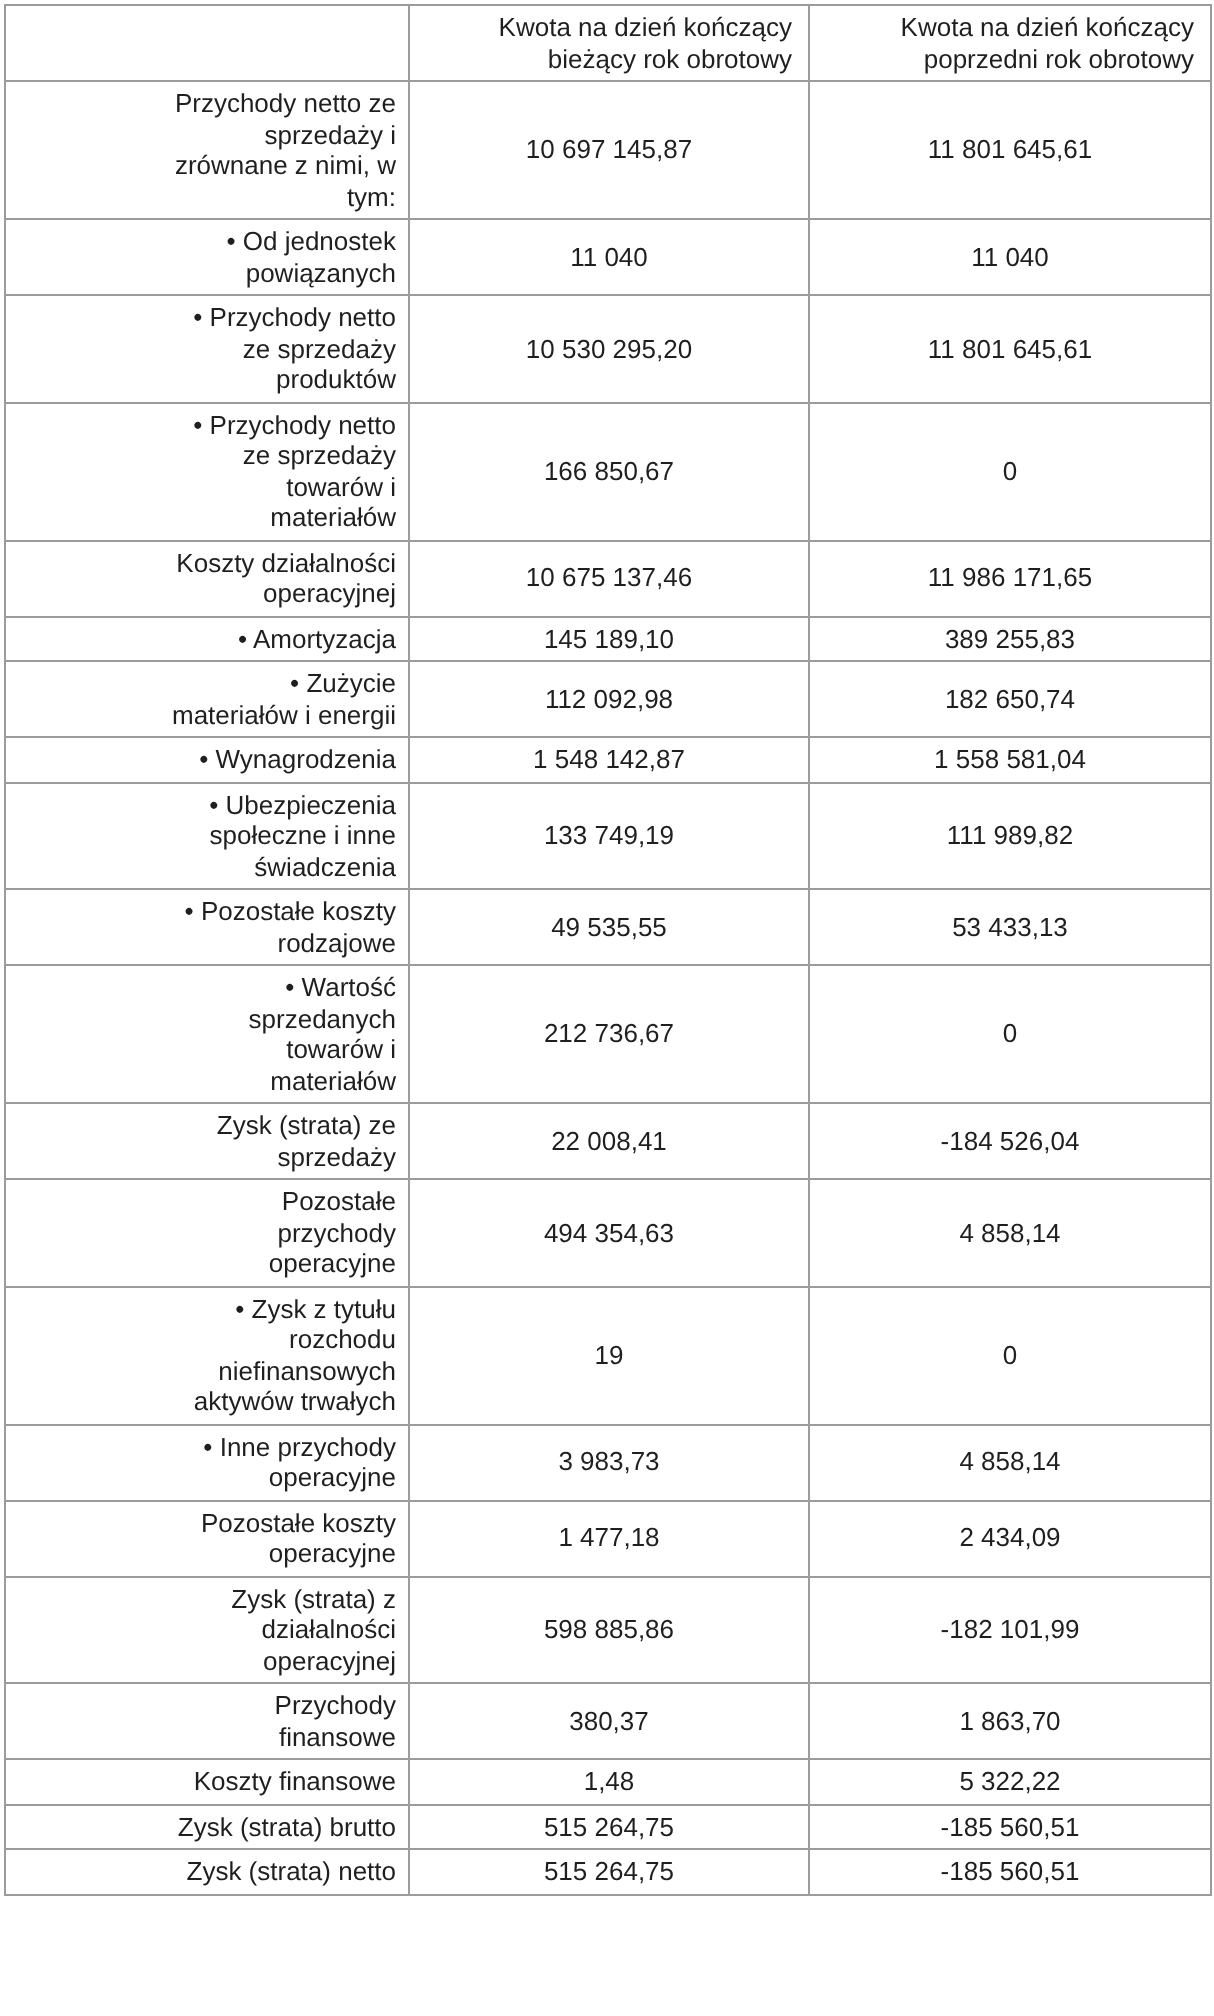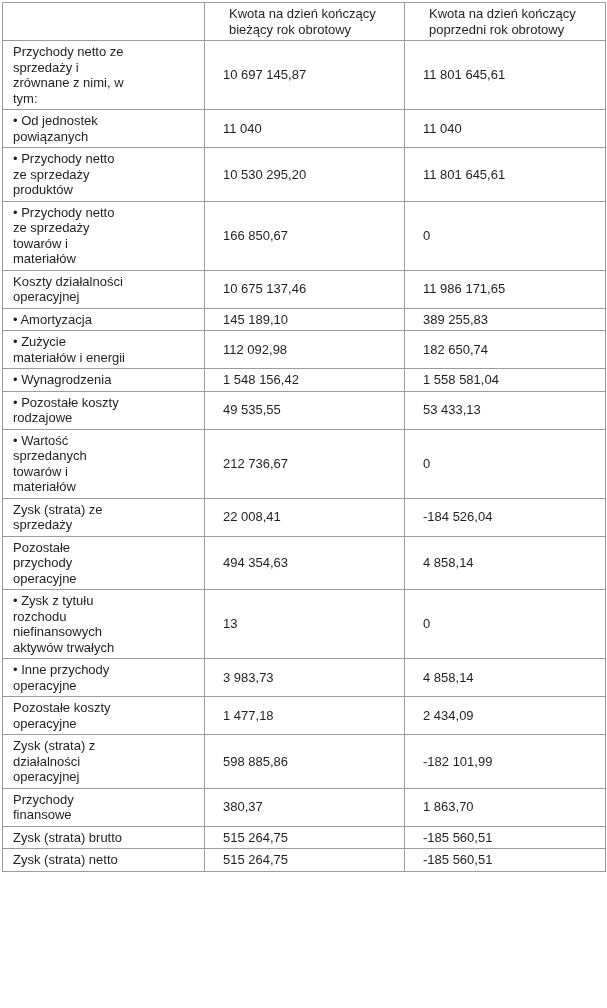--- a/index.html
+++ b/index.html
@@ -23,31 +23,32 @@
   table.fin-table td {
     border: 1px solid #9c9c9c;
     font-size: 13px;
     line-height: 15.5px;
     color: #1f1f1f;
     font-weight: normal;
     vertical-align: middle;
     background: #ffffff;
   }
   table.fin-table th {
-    text-align: left;
-    padding: 3px 24px;
+    text-align: right;
+    padding: 3px 8px;
     white-space: pre-line;
   }
   td.cell-label {
-    text-align: left;
+    text-align: right;
     padding: 3px 6px 3px 10px;
     white-space: pre-line;
   }
   td.cell-value {
-    padding: 3px 18px;
+    text-align: center;
+    padding: 3px 6px;
     white-space: nowrap;
   }
 </style>
 </head>
 <body>
 
 <div class="table-wrap">
   <table class="fin-table">
     <colgroup>
       <col class="c-label">
@@ -105,22 +106,29 @@
     <td class="cell-value">389 255,83</td>
   </tr>
         <tr>
     <td class="cell-label">• Zużycie
 materiałów i energii</td>
     <td class="cell-value">112 092,98</td>
     <td class="cell-value">182 650,74</td>
   </tr>
         <tr>
     <td class="cell-label">• Wynagrodzenia</td>
-    <td class="cell-value">1 548 156,42</td>
+    <td class="cell-value">1 548 142,87</td>
     <td class="cell-value">1 558 581,04</td>
+  </tr>
+        <tr>
+    <td class="cell-label">• Ubezpieczenia
+społeczne i inne
+świadczenia</td>
+    <td class="cell-value">133 749,19</td>
+    <td class="cell-value">111 989,82</td>
   </tr>
         <tr>
     <td class="cell-label">• Pozostałe koszty
 rodzajowe</td>
     <td class="cell-value">49 535,55</td>
     <td class="cell-value">53 433,13</td>
   </tr>
         <tr>
     <td class="cell-label">• Wartość
 sprzedanych
@@ -140,21 +148,21 @@
 przychody
 operacyjne</td>
     <td class="cell-value">494 354,63</td>
     <td class="cell-value">4 858,14</td>
   </tr>
         <tr>
     <td class="cell-label">• Zysk z tytułu
 rozchodu
 niefinansowych
 aktywów trwałych</td>
-    <td class="cell-value">13</td>
+    <td class="cell-value">19</td>
     <td class="cell-value">0</td>
   </tr>
         <tr>
     <td class="cell-label">• Inne przychody
 operacyjne</td>
     <td class="cell-value">3 983,73</td>
     <td class="cell-value">4 858,14</td>
   </tr>
         <tr>
     <td class="cell-label">Pozostałe koszty
@@ -169,20 +177,25 @@
     <td class="cell-value">598 885,86</td>
     <td class="cell-value">-182 101,99</td>
   </tr>
         <tr>
     <td class="cell-label">Przychody
 finansowe</td>
     <td class="cell-value">380,37</td>
     <td class="cell-value">1 863,70</td>
   </tr>
         <tr>
+    <td class="cell-label">Koszty finansowe</td>
+    <td class="cell-value">1,48</td>
+    <td class="cell-value">5 322,22</td>
+  </tr>
+        <tr>
     <td class="cell-label">Zysk (strata) brutto</td>
     <td class="cell-value">515 264,75</td>
     <td class="cell-value">-185 560,51</td>
   </tr>
         <tr>
     <td class="cell-label">Zysk (strata) netto</td>
     <td class="cell-value">515 264,75</td>
     <td class="cell-value">-185 560,51</td>
   </tr>
       </tbody>

